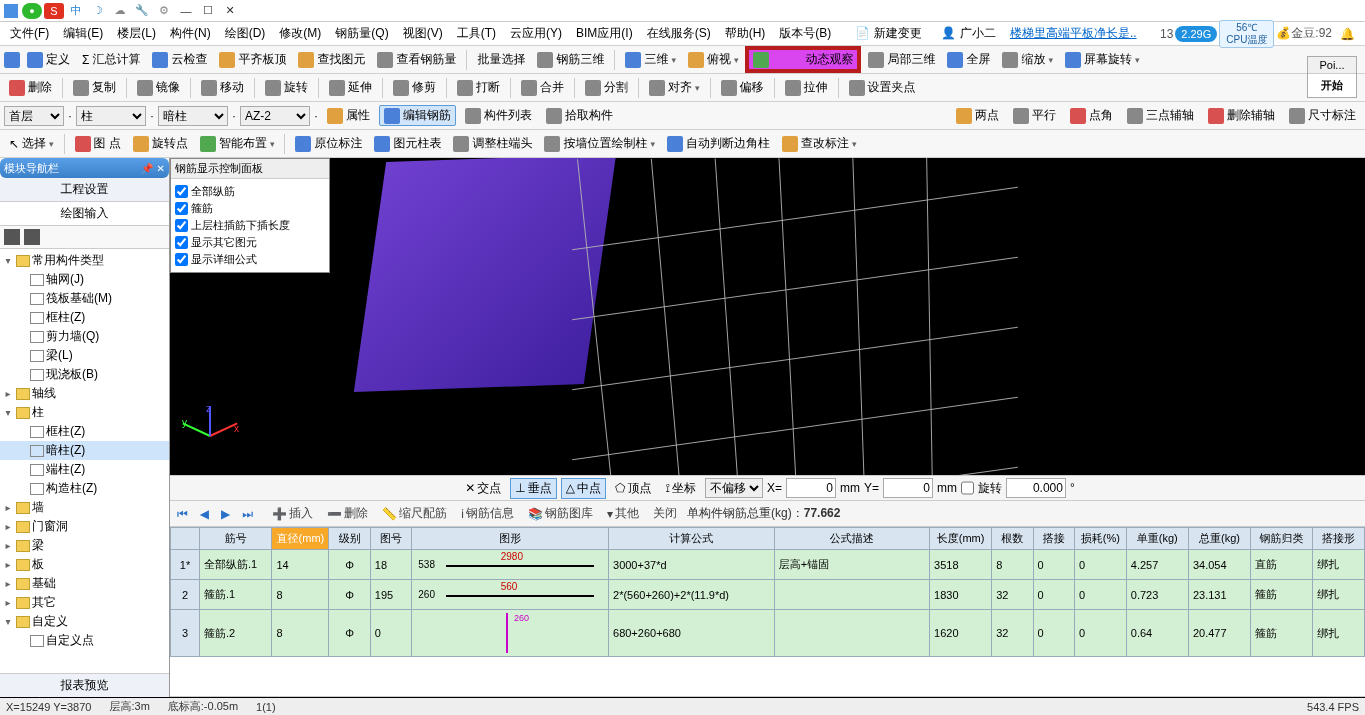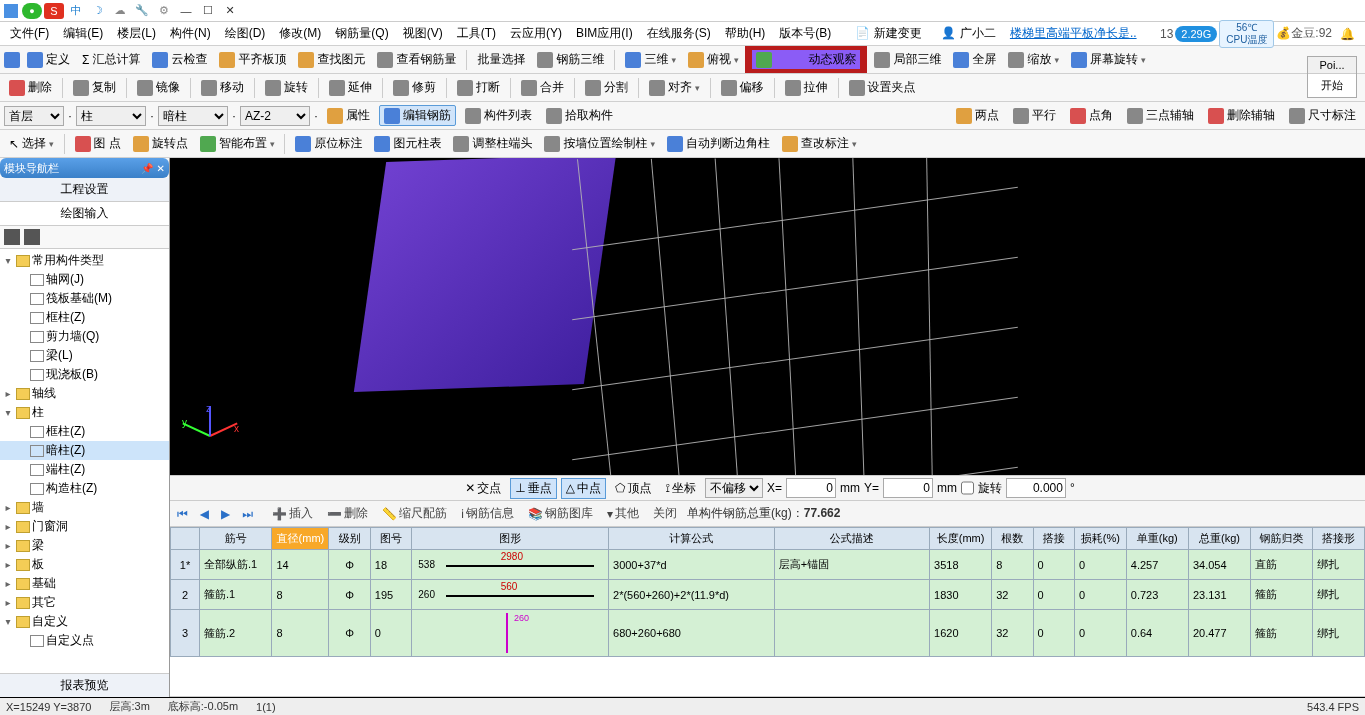--- a/index.html
+++ b/index.html
@@ -93,21 +93,21 @@
 table.grid{ border-collapse:collapse; width:100%; table-layout:fixed;}
 table.grid th, table.grid td{ border:1px solid #9ab; padding:3px 4px; font-size:11px; text-align:left; height:30px; background:#d4f0d4; overflow:hidden;}
 table.grid th{ background:#d8e4f0; text-align:center; font-weight:normal; height:20px;}
 table.grid th.hl{ background:#f8a828; color:#fff;}
 table.grid td.rownum{ background:#d8e4f0; text-align:center; width:28px;}
 table.grid td.shape{ background:#d4f0d4; position:relative;}
 
 
 .rightfloat{ position:absolute; right:8px; top:56px; width:50px; background:#fff; border:1px solid #aaa; font-size:11px; text-align:center;}
 .rightfloat .rf-hdr{ background:#f0f0f0; padding:2px; border-bottom:1px solid #ccc;}
-.rightfloat .rf-btn{ padding:4px; cursor:pointer;}
+.rightfloat .rf-btn{ padding:4px; cursor:pointer;font-weight:bold;}
 
 
 .statusbar{ display:flex; align-items:center; height:18px; background:#eee; border-top:1px solid #000000; padding:0 6px; gap:18px; font-size:11px; color:#333;}
 .statusbar .sp{ flex:1;}
 </style>
 </head>
 <body>
 
 <div class="titlebar">
   <span class="appicon"></span>
@@ -184,21 +184,21 @@
     </span>
   <span class="tsep"></span>
   <span class="tbtn tdd">
       <span class="ticon blue"></span>
       <span>三维</span>
     </span>
   <span class="tbtn tdd">
       <span class="ticon orange"></span>
       <span>俯视</span>
     </span>
-  <span class="tbtn" style="background:#8b5cf6;border:7px solid #b91c1c;padding:1px 4px;gap:36px;">
+  <span class="tbtn" style="background:#d946ef;border:4px solid #b91c1c;padding:1px 4px;gap:36px;">
       <span class="ticon green"></span>
       <span>动态观察</span>
     </span>
   <span class="tbtn">
       <span class="ticon gray"></span>
       <span>局部三维</span>
     </span>
   <span class="tbtn">
       <span class="ticon blue"></span>
       <span>全屏</span>
@@ -511,20 +511,30 @@
       <div class="wire" style="left:560px;top:0;width:1px;height:440px;transform:rotate(-4deg);"></div>
       <div class="wire" style="left:620px;top:0;width:1px;height:440px;transform:rotate(-3deg);"></div>
       <div class="wire" style="left:690px;top:0;width:1px;height:440px;transform:rotate(-2deg);"></div>
       <div class="wire" style="left:760px;top:0;width:1px;height:440px;transform:rotate(-1deg);"></div>
       <div class="wire" style="left:400px;top:60px;width:450px;height:1px;transform:rotate(-8deg);"></div>
       <div class="wire" style="left:400px;top:130px;width:450px;height:1px;transform:rotate(-8deg);"></div>
       <div class="wire" style="left:400px;top:200px;width:450px;height:1px;transform:rotate(-8deg);"></div>
       <div class="wire" style="left:400px;top:270px;width:450px;height:1px;transform:rotate(-8deg);"></div>
       <div class="wire" style="left:400px;top:340px;width:450px;height:1px;transform:rotate(-8deg);"></div>
 
+      <div class="ctlpanel">
+        <div class="cphdr">钢筋显示控制面板</div>
+        <div class="cpbody" id="cpbody">
+            <label><input type="checkbox" checked="" style="">全部纵筋</label>
+            <label><input type="checkbox" checked="" style="">箍筋</label>
+            <label><input type="checkbox" checked="" style="">上层柱插筋下插长度</label>
+            <label><input type="checkbox" checked="" style="">显示其它图元</label>
+            <label><input type="checkbox" checked="" style="">显示详细公式</label>
+          </div>
+      </div>
       <div class="axis">
         <div class="line xr"></div>
           <div class="line yg"></div>
           <div class="line zb"></div>
         <span class="lbl" style="color:#f33;left:54px;top:18px;">x</span>
         <span class="lbl" style="color:#3f3;left:2px;top:12px;">y</span>
         <span class="lbl" style="color:#55f;left:26px;top:-2px;">z</span>
       </div>
     </div>
 

